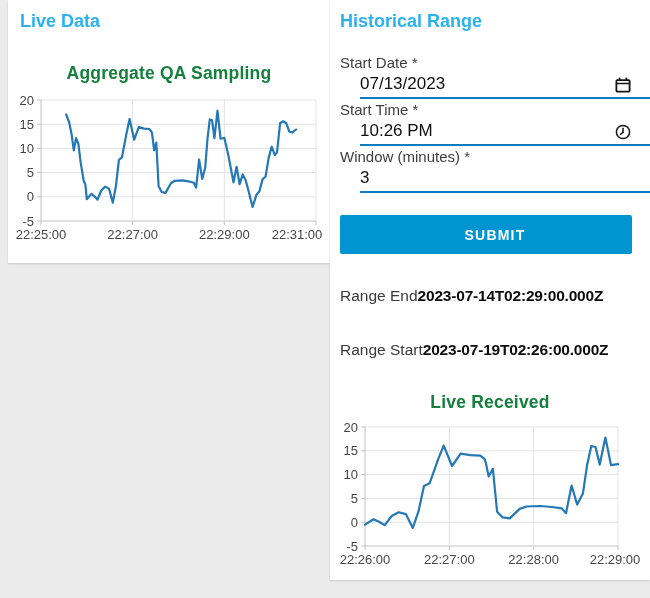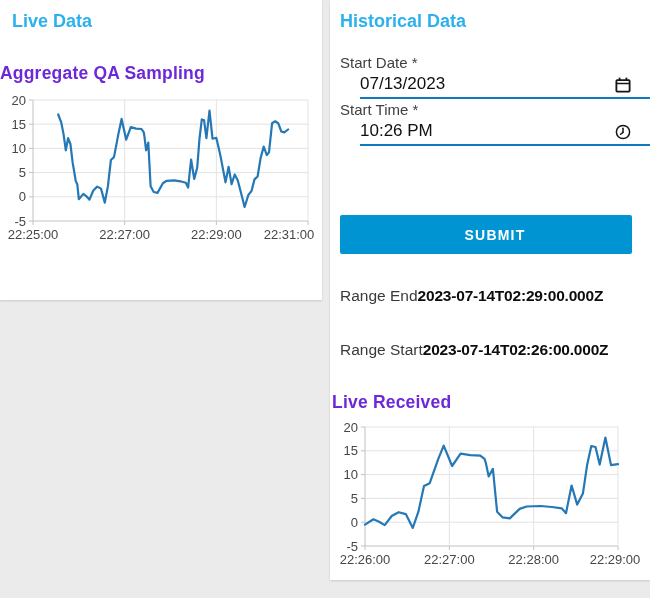--- a/index.html
+++ b/index.html
@@ -3,28 +3,28 @@
 <meta charset="utf-8">
 <style>
   html,body{margin:0;padding:0}
   body{
     width:650px;height:598px;position:relative;overflow:hidden;
     background:#ebebeb;
     font-family:"Liberation Sans", sans-serif;
     -webkit-font-smoothing:antialiased;
   }
   .card{position:absolute;background:#ffffff;box-shadow:0 1px 2px rgba(0,0,0,.15)}
-  #live-card{left:0;top:0;width:322px;height:300px}
+  #live-card{left:8px;top:0;width:322px;height:263px}
   #hist-card{left:330px;top:0;width:320px;height:580px}
 
   .panel-title{position:absolute;margin:0;font-size:18px;font-weight:bold;color:var(--accent)}
   #live-card .panel-title{left:12px;top:11px}
   #hist-card .panel-title{left:10px;top:11px}
 
-  .chart-title{position:absolute;text-align:left;font-weight:bold;font-size:17.5px;color:#6d28d9;letter-spacing:.2px}
+  .chart-title{position:absolute;text-align:center;font-weight:bold;font-size:17.5px;color:#15803d;letter-spacing:.2px}
   #live-chart-title{top:63px;left:0;width:322px}
   #live-chart{position:absolute;top:93px;left:0;width:322px;height:152px}
   #hist-chart-title{top:392px;left:2px;width:316px}
   #hist-chart{position:absolute;top:413px;left:2px;width:316px;height:162px}
   svg text.tick{font-family:"Liberation Sans",sans-serif;font-size:13px;fill:#464646}
 
   .field{position:absolute;left:10px;width:292px}
   .f0{top:55px}.f1{top:102px}.f2{top:149px}
   .flabel{font-size:15px;color:#3f3f3f;height:17px;line-height:15px}
   .field input{
@@ -81,21 +81,21 @@
         <line x1="216.33333333333331" y1="128" x2="216.33333333333331" y2="132" stroke="#c2c2c2" stroke-width="1"></line>
         <text x="216.33333333333331" y="146" text-anchor="middle" class="tick">22:29:00</text>
         <line x1="308" y1="7" x2="308" y2="128" stroke="#e3e3e3" stroke-width="1"></line>
         <line x1="308" y1="128" x2="308" y2="132" stroke="#c2c2c2" stroke-width="1"></line>
         <text x="289" y="146" text-anchor="middle" class="tick">22:31:00</text>
         <polyline points="58.2,21.5 61.3,29.7 63.6,41.4 65.8,57.3 68.1,45.2 70.4,51.0 72.7,69.9 75.8,88.3 77.3,91.2 78.8,106.2 83.4,100.9 86.5,103.3 89.5,106.7 93.3,97.5 97.2,93.6 101.0,95.6 104.8,109.6 107.9,93.2 110.9,67.0 114.0,64.1 118.6,39.9 121.6,25.9 126.2,46.7 130.8,34.1 136.1,35.6 141.5,36.0 143.8,39.4 144.5,43.8 146.1,57.3 148.3,49.6 150.6,93.2 153.7,99.0 157.5,99.9 162.9,90.2 166.7,87.8 174.3,87.3 180.4,88.3 185.8,89.8 188.1,94.6 191.1,66.5 194.2,85.9 197.2,74.8 199.5,45.7 201.8,26.4 204.1,27.3 206.4,45.2 209.5,17.6 212.5,45.7 216.3,44.8 218.6,54.4 220.9,65.1 223.2,77.2 225.5,89.3 228.6,73.8 231.6,91.2 234.7,81.5 237.7,87.3 240.8,99.0 244.6,114.0 248.4,101.9 251.5,98.0 254.5,86.4 257.6,83.5 260.6,65.1 263.7,53.5 266.8,62.2 269.0,59.3 272.1,30.2 275.2,28.3 278.2,30.2 281.3,38.5 284.3,39.4 288.1,36.5" fill="none" stroke="#2478b6" stroke-width="2.2" stroke-linejoin="round" stroke-linecap="round"></polyline>
       </svg></div>
 </div>
 
 <div class="card" id="hist-card">
-  <h2 class="panel-title">Historical Data</h2>
+  <h2 class="panel-title">Historical Range</h2>
 
   <div class="field f0">
     <div class="flabel">Start Date *</div>
     <input type="text" value="07/13/2023" style="">
     <svg class="picker-icon" viewBox="0 0 15 15">
       <rect x="1.3" y="3" width="12.4" height="10.7" rx="0.8" fill="none" stroke="#161616" stroke-width="1.7"></rect>
       <line x1="4.3" y1="0.6" x2="4.3" y2="3.6" stroke="#161616" stroke-width="1.7"></line>
       <line x1="10.7" y1="0.6" x2="10.7" y2="3.6" stroke="#161616" stroke-width="1.7"></line>
       <line x1="1.3" y1="6.1" x2="13.7" y2="6.1" stroke="#161616" stroke-width="1.4"></line>
     </svg>
@@ -104,30 +104,34 @@
   <div class="field f1">
     <div class="flabel">Start Time *</div>
     <input type="text" value="10:26 PM" style="">
     <svg class="picker-icon" viewBox="0 0 15 15">
       <circle cx="7.5" cy="7.5" r="6.2" fill="none" stroke="#161616" stroke-width="1.4"></circle>
       <line x1="7.5" y1="7.8" x2="7.5" y2="3.9" stroke="#161616" stroke-width="1.4" stroke-linecap="round"></line>
       <line x1="7.5" y1="7.8" x2="5.2" y2="9.6" stroke="#161616" stroke-width="1.4" stroke-linecap="round"></line>
     </svg>
   </div>
 
+  <div class="field f2">
+    <div class="flabel">Window (minutes) *</div>
+    <input type="text" value="3" style="">
+  </div>
 
   <button id="submit-btn">SUBMIT</button>
 
   <div class="range-row r0">
     <span class="range-label">Range End</span>
     <span class="range-value">2023-07-14T02:29:00.000Z</span>
   </div>
   <div class="range-row r1">
     <span class="range-label">Range Start</span>
-    <span class="range-value">2023-07-14T02:26:00.000Z</span>
+    <span class="range-value">2023-07-19T02:26:00.000Z</span>
   </div>
 
   <div class="chart-title" id="hist-chart-title">Live Received</div>
   <div id="hist-chart"><svg width="316" height="162" viewBox="0 0 316 162">
         <line x1="33" y1="133" x2="286" y2="133" stroke="#c2c2c2" stroke-width="1"></line>
         <line x1="29" y1="133" x2="33" y2="133" stroke="#c2c2c2" stroke-width="1"></line>
         <text x="26" y="137.5" text-anchor="end" class="tick">-5</text>
         <line x1="33" y1="109.2" x2="286" y2="109.2" stroke="#e3e3e3" stroke-width="1"></line>
         <line x1="29" y1="109.2" x2="33" y2="109.2" stroke="#c2c2c2" stroke-width="1"></line>
         <text x="26" y="113.7" text-anchor="end" class="tick">0</text>

